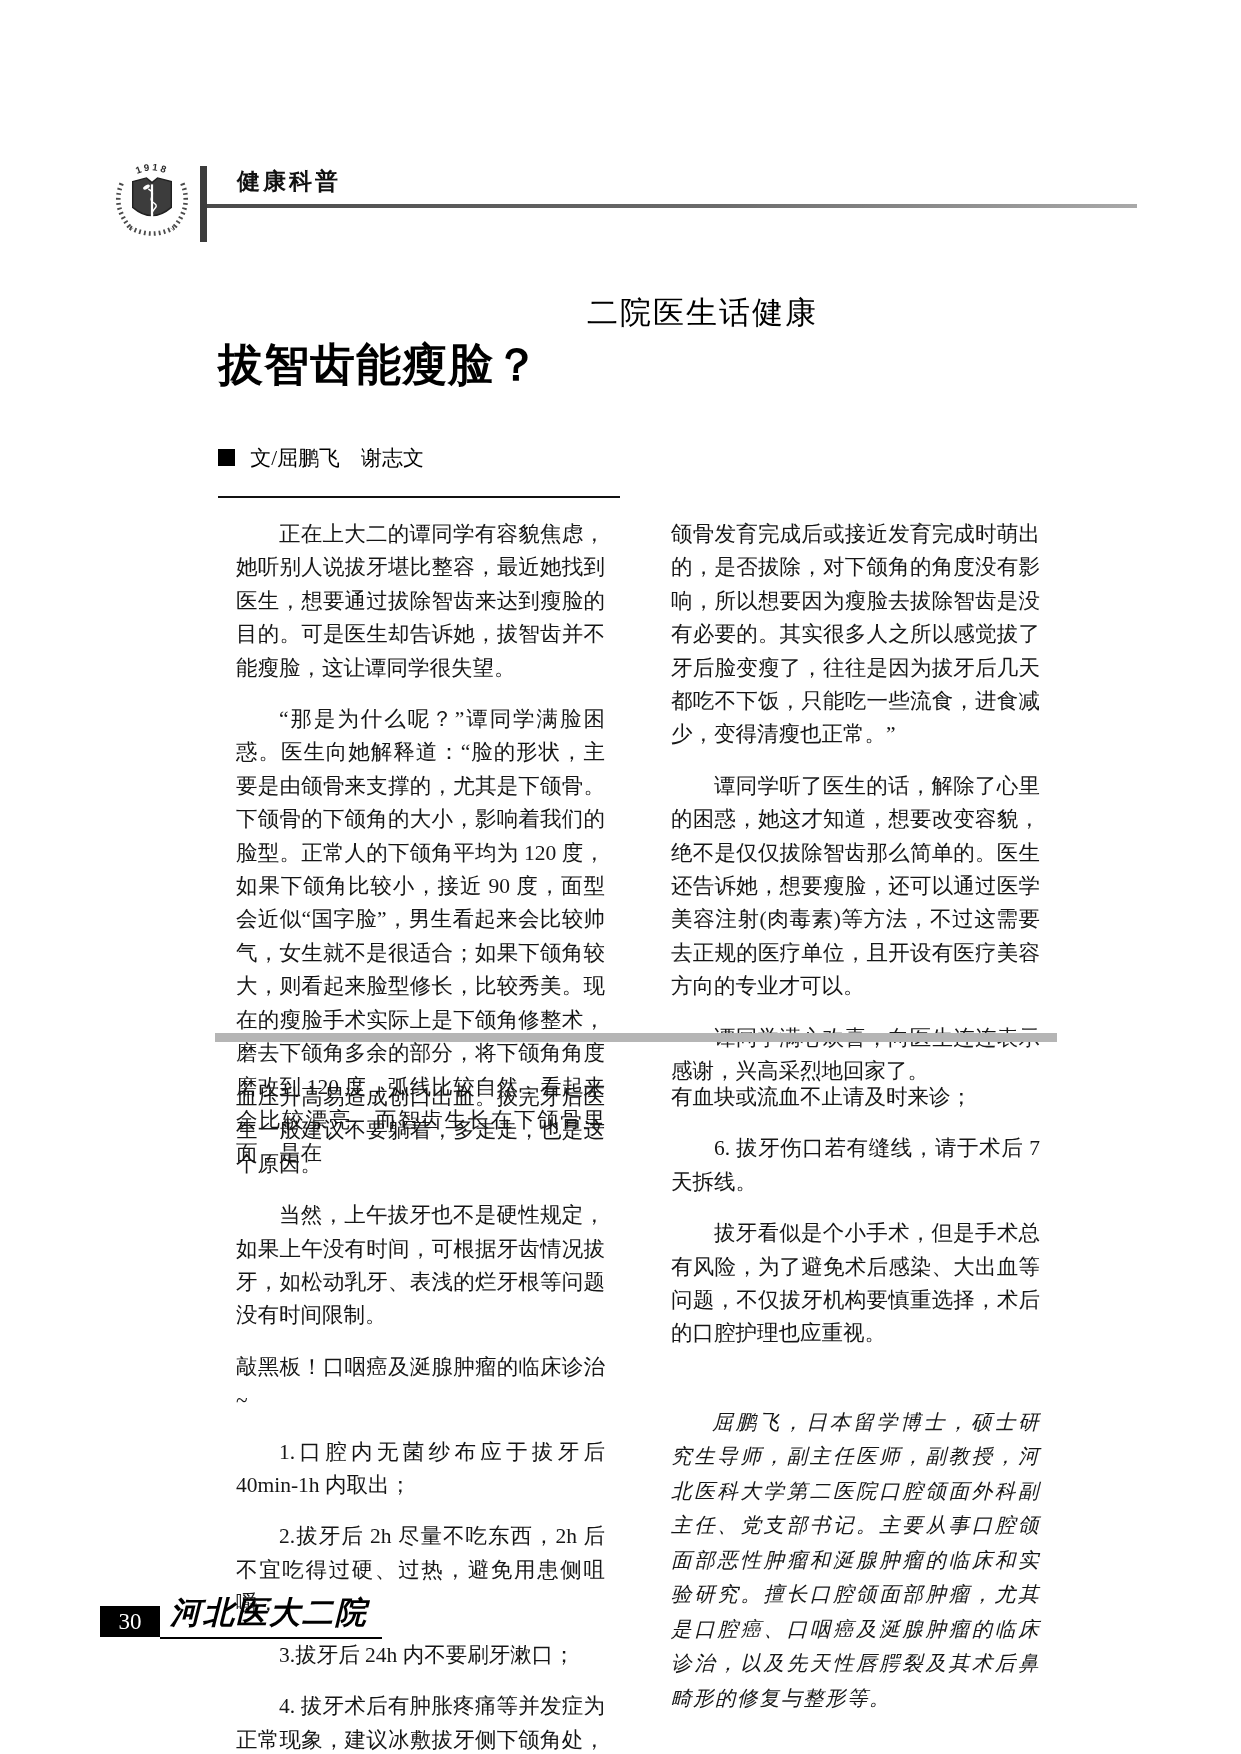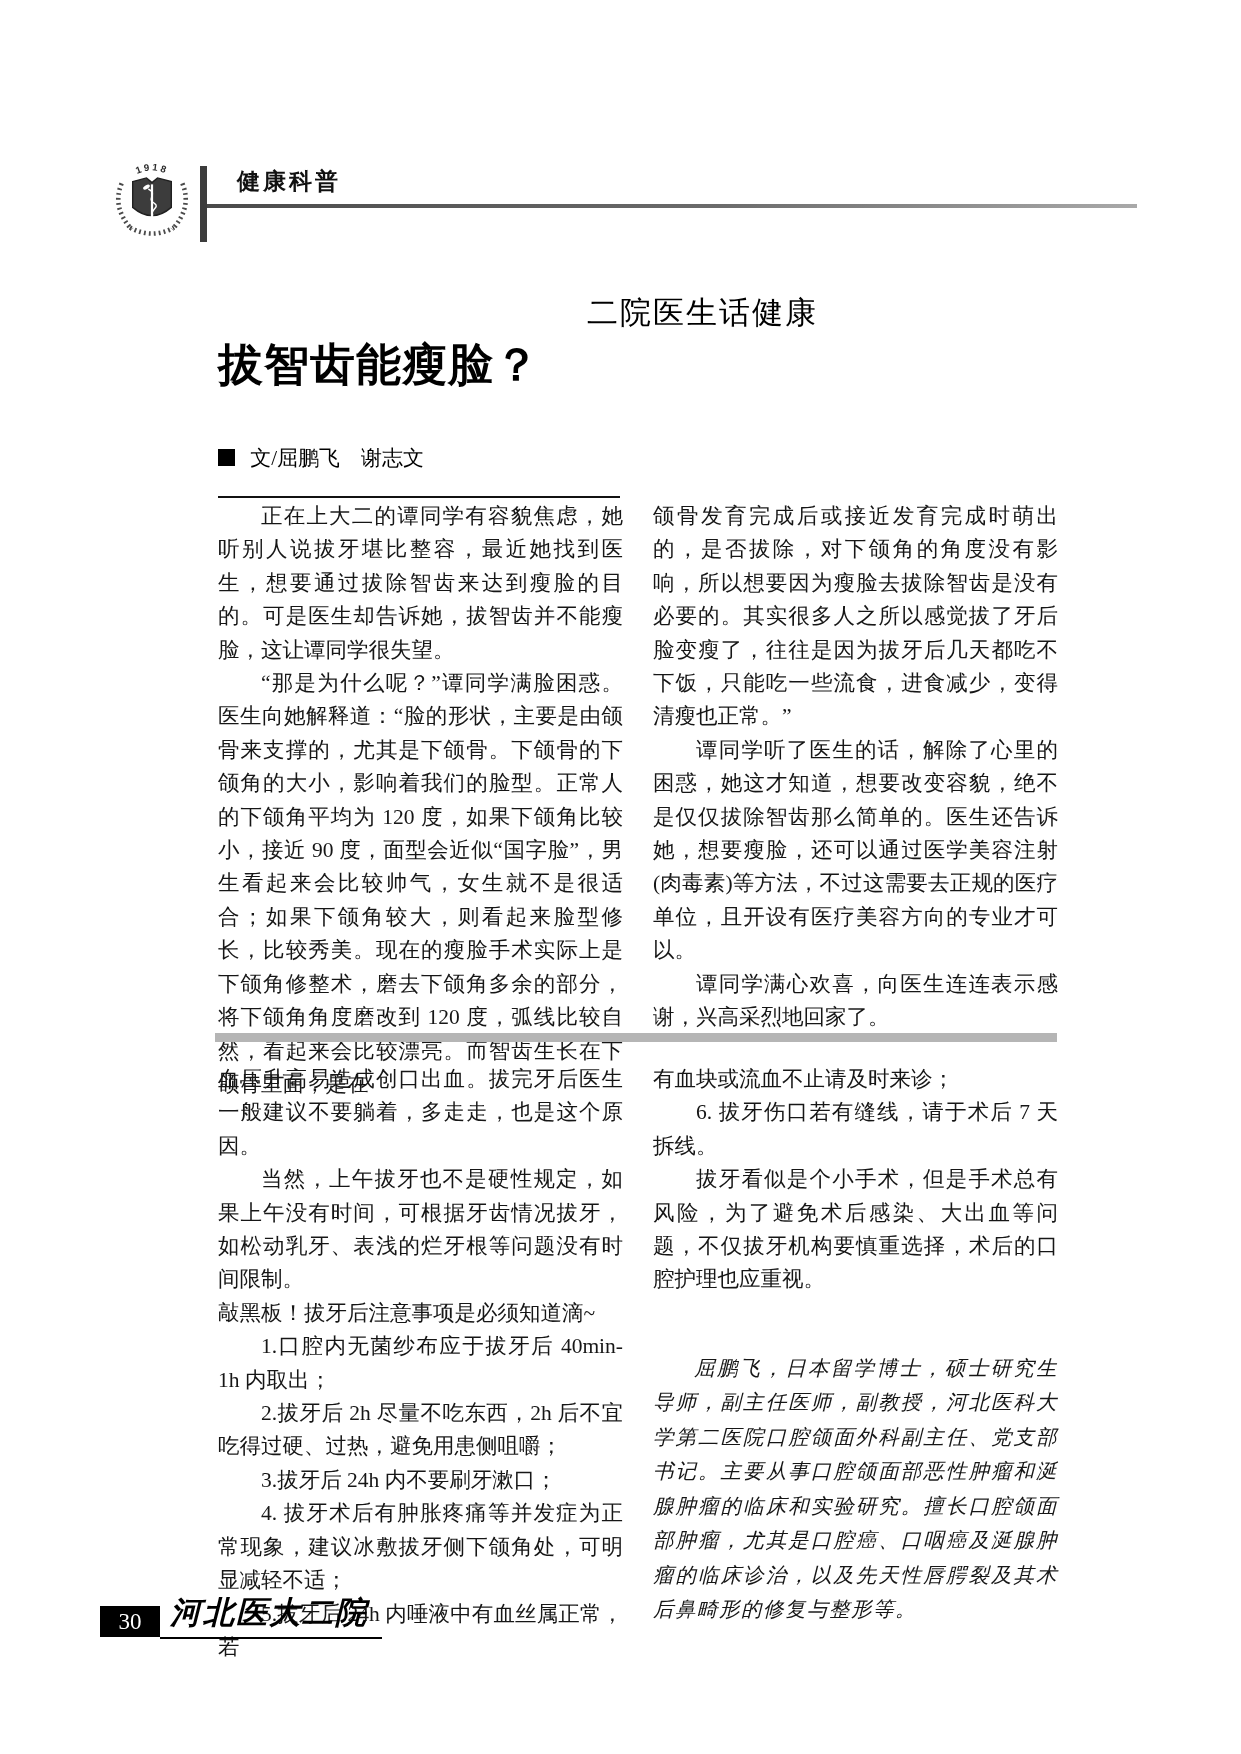--- a/index.html
+++ b/index.html
@@ -35,21 +35,21 @@
     border-bottom:2.5px solid #111;padding-bottom:24px;
   }
   .byline-square{
     display:inline-block;width:17px;height:17px;background:#000;
     margin-right:10px;vertical-align:-1px;
   }
   
   .cols{position:absolute;display:flex;gap:30px;width:840px;left:218px;}
   .col{width:405px;}
   .col p{
-    margin:0;font-size:21.5px;line-height:33.4px;
+    margin:18px;font-size:21.5px;line-height:33.4px;
     text-align:justify;text-justify:inter-ideograph;color:#161616;
   }
   .indent{text-indent:2em;}
   .cols.sec1{top:500px;}
   .cols.sec2{top:1063px;}
   .divider{
     position:absolute;left:215px;top:1033px;width:842px;height:9px;background:#b5b5b5;
   }
   .bio{
     margin-top:54px !important;
@@ -124,21 +124,21 @@
       <p class="indent">谭同学满心欢喜，向医生连连表示感谢，兴高采烈地回家了。</p>
     </div>
   </div>
 
   <div class="divider"></div>
 
   <div class="cols sec2">
     <div class="col">
       <p>血压升高易造成创口出血。拔完牙后医生一般建议不要躺着，多走走，也是这个原因。</p>
       <p class="indent">当然，上午拔牙也不是硬性规定，如果上午没有时间，可根据牙齿情况拔牙，如松动乳牙、表浅的烂牙根等问题没有时间限制。</p>
-      <p>敲黑板！拔牙后注意事项是必须知道滴~</p>
+      <p>敲黑板！口咽癌及涎腺肿瘤的临床诊治~</p>
       <p class="indent">1.口腔内无菌纱布应于拔牙后 40min-1h 内取出；</p>
       <p class="indent">2.拔牙后 2h 尽量不吃东西，2h 后不宜吃得过硬、过热，避免用患侧咀嚼；</p>
       <p class="indent">3.拔牙后 24h 内不要刷牙漱口；</p>
       <p class="indent">4. 拔牙术后有肿胀疼痛等并发症为正常现象，建议冰敷拔牙侧下颌角处，可明显减轻不适；</p>
       <p class="indent">5.拔牙后 24h 内唾液中有血丝属正常，若</p>
     </div>
     <div class="col">
       <p>有血块或流血不止请及时来诊；</p>
       <p class="indent">6. 拔牙伤口若有缝线，请于术后 7 天拆线。</p>
       <p class="indent">拔牙看似是个小手术，但是手术总有风险，为了避免术后感染、大出血等问题，不仅拔牙机构要慎重选择，术后的口腔护理也应重视。</p>

